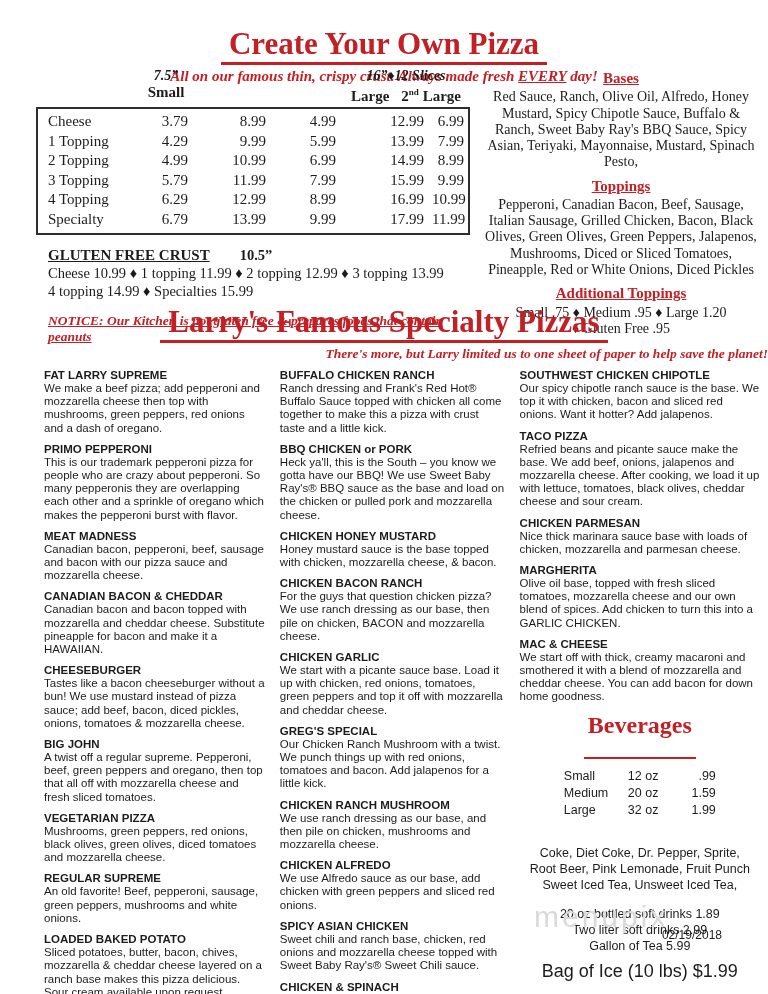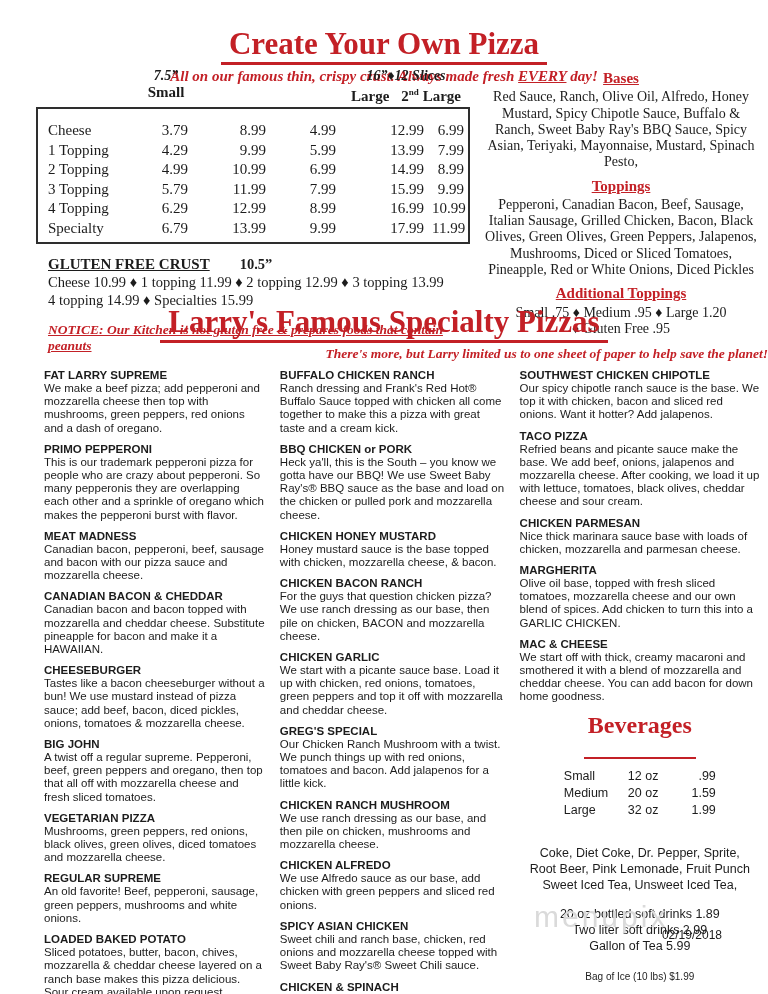--- a/index.html
+++ b/index.html
@@ -18,21 +18,21 @@
   
   .cyo-left { position:absolute; left:36px; top:68px; width:434px; }
   .pt-grid { display:grid; grid-template-columns:102px 56px 78px 70px 88px 40px; }
   .pt-head { margin-bottom:2px; }
   .colhead { text-align:center; }
   .g1 { grid-column:2; } .g2 { grid-column:3 / span 2; } .g3 { grid-column:5 / span 2; }
   .ch-line1 { font-weight:bold; font-style:italic; font-size:14px; line-height:16px; }
   .ch-line2 { font-weight:bold; font-size:15px; line-height:17px; }
   .ch-line2 .second { margin-left:12px; }
   .ch-line2 sup { font-size:9px; }
-  .price-box { border:2px solid #2e2e2e; padding:12px 0 4px; }
+  .price-box { border:2px solid #2e2e2e; padding:3px 0 4px; }
   .pt-row .pt-label { text-align:left; padding-left:10px; font-size:15px; line-height:19.5px; }
   .pt-row .pt-cell { text-align:right; padding-right:8px; font-size:15px; line-height:19.5px; }
 
   .gluten { margin-top:11px; font-size:14.5px; line-height:18px; padding-left:12px; }
   .gf-head { font-weight:bold; text-decoration:underline; font-size:15px; }
   .gf-size { font-weight:bold; margin-left:30px; }
   .notice { margin-top:13px; padding-left:12px; color:var(--accent); font-weight:bold; font-style:italic;
             text-decoration:underline; font-size:13.5px; }
 
   
@@ -55,21 +55,21 @@
 
   
   .bev { margin-top:8px; text-align:center; }
   .bev-title { display:inline-block; font-family:"Liberation Serif", serif; color:var(--accent);
                font-weight:bold; font-size:24px; border-bottom:2px solid var(--accent); padding:0 4px 18px; }
   .bev-sizes { display:inline-grid; grid-template-columns:56px 46px 34px; column-gap:8px; row-gap:3px;
                margin-top:10px; font-size:12.5px; text-align:left; }
   .bev-sizes .bs-price { text-align:right; }
   .bev-drinks { margin-top:28px; font-size:12.5px; line-height:16px; }
   .bev-bulk { margin-top:13px; font-size:12.5px; line-height:16px; }
-  .bev-ice { margin-top:17px; font-size:10px; }
+  .bev-ice { margin-top:7px; font-size:18px; }
   .bev-serve { margin-top:12px; font-size:12.5px; display:flex; align-items:center; justify-content:center; }
   .coke { font-family:"DejaVu Serif", serif; font-style:italic; font-weight:bold; color:var(--accent);
           font-size:20px; margin:0 5px; transform:rotate(-5deg); letter-spacing:-1px; }
 
   .watermark { position:absolute; left:534px; top:900px; font-family:"Liberation Sans", sans-serif;
                font-size:30px; color:var(--wm); letter-spacing:3px; }
   .date-stamp { position:absolute; right:46px; top:928px; font-family:"Liberation Sans", sans-serif;
                 font-size:12px; }
 </style>
 </head>
@@ -219,21 +219,21 @@
         <div class="pizza">
           <div class="pizza-title">LOADED BAKED POTATO</div>
           <div class="pizza-desc">Sliced potatoes, butter, bacon, chives, mozzarella &amp; cheddar cheese layered on a ranch base makes this pizza delicious.  Sour cream available upon request.</div>
         </div>
 
       </div>
     <div class="pcol c2">
 
         <div class="pizza">
           <div class="pizza-title">BUFFALO CHICKEN RANCH</div>
-          <div class="pizza-desc">Ranch dressing and Frank's Red Hot® Buffalo Sauce topped with chicken all come together to make this a pizza with great taste and a cream kick.</div>
+          <div class="pizza-desc">Ranch dressing and Frank's Red Hot® Buffalo Sauce topped with chicken all come together to make this a pizza with crust taste and a little kick.</div>
         </div>
 
         <div class="pizza">
           <div class="pizza-title">BBQ CHICKEN or PORK</div>
           <div class="pizza-desc">Heck ya'll, this is the South – you know we gotta have our BBQ!  We use Sweet Baby Ray's® BBQ sauce as the base and load on the chicken or pulled pork and mozzarella cheese.</div>
         </div>
 
         <div class="pizza">
           <div class="pizza-title">CHICKEN HONEY MUSTARD</div>
           <div class="pizza-desc">Honey mustard sauce is the base topped with chicken, mozzarella cheese, &amp; bacon.</div>

